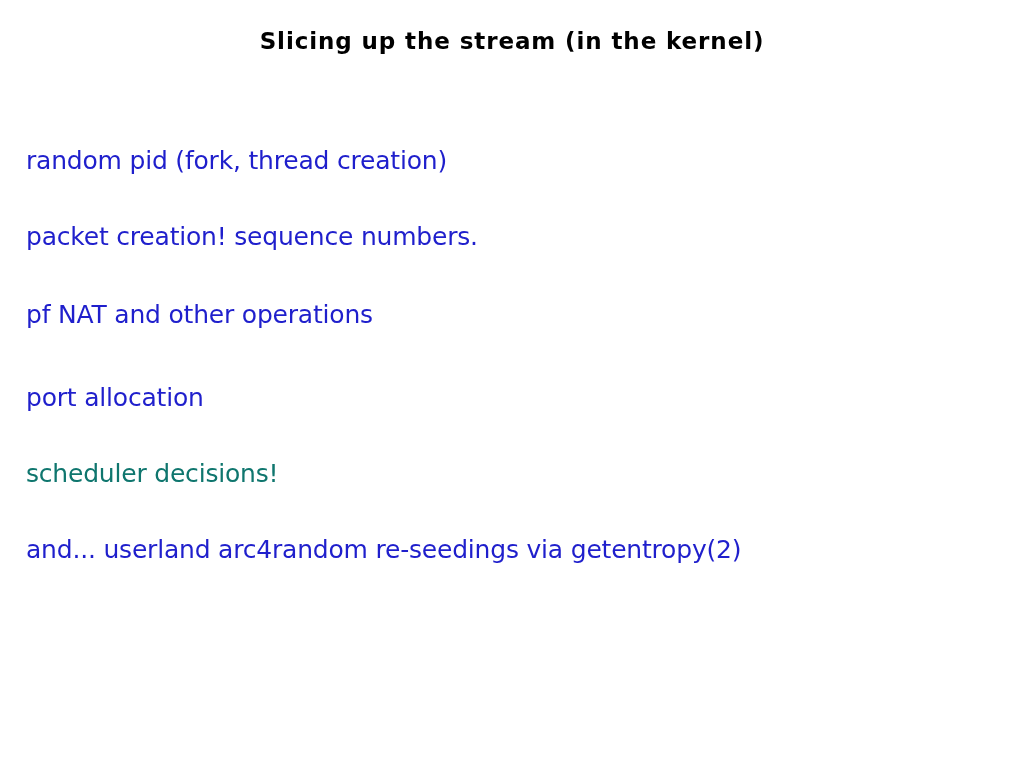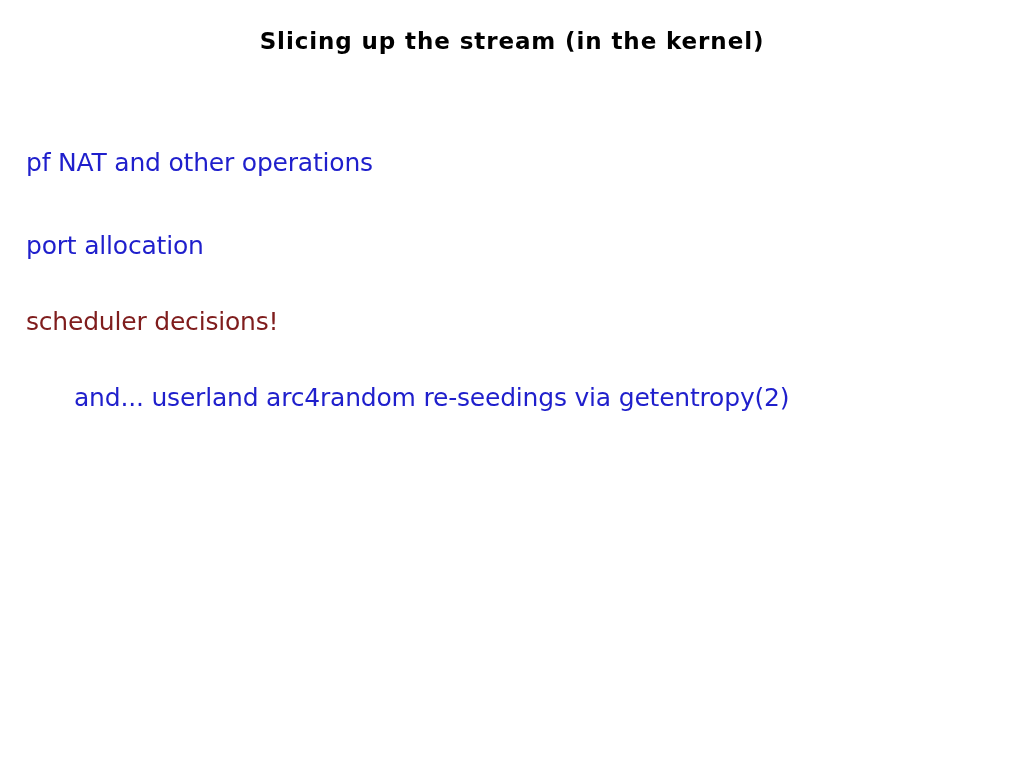--- a/index.html
+++ b/index.html
@@ -64,19 +64,21 @@
 </style>
 </head>
 <body>
 
 <div class="slide" style="background: rgb(255, 255, 255); padding-left: 11px;">
 
   <div class="slide-title" style="color: rgb(0, 0, 0);">Slicing up the stream (in the kernel)</div>
 
   <div class="body-block">
 
+      <div class="body-line spacer-before" style="color: rgb(31, 31, 204);">random pid (fork, thread creation)</div>
+      <div class="body-line spacer-before" style="color: rgb(31, 31, 204);">packet creation! sequence numbers.</div>
       <div class="body-line spacer-before" style="color: rgb(31, 31, 204); margin-top: 40px;">pf NAT and other operations</div>
       <div class="body-line spacer-before" style="color: rgb(31, 31, 204); margin-top: 45px;">port allocation</div>
-      <div class="body-line spacer-before" style="color: #7f1d1d;">scheduler decisions!</div>
-      <div class="body-line spacer-before" style="color: rgb(31, 31, 204); margin-left: 48px;">and... userland arc4random re-seedings via getentropy(2)</div>
+      <div class="body-line spacer-before" style="color: #0f766e;">scheduler decisions!</div>
+      <div class="body-line spacer-before" style="color: rgb(31, 31, 204);">and... userland arc4random re-seedings via getentropy(2)</div>
     </div>
 
 </div>
 
 </body></html>

